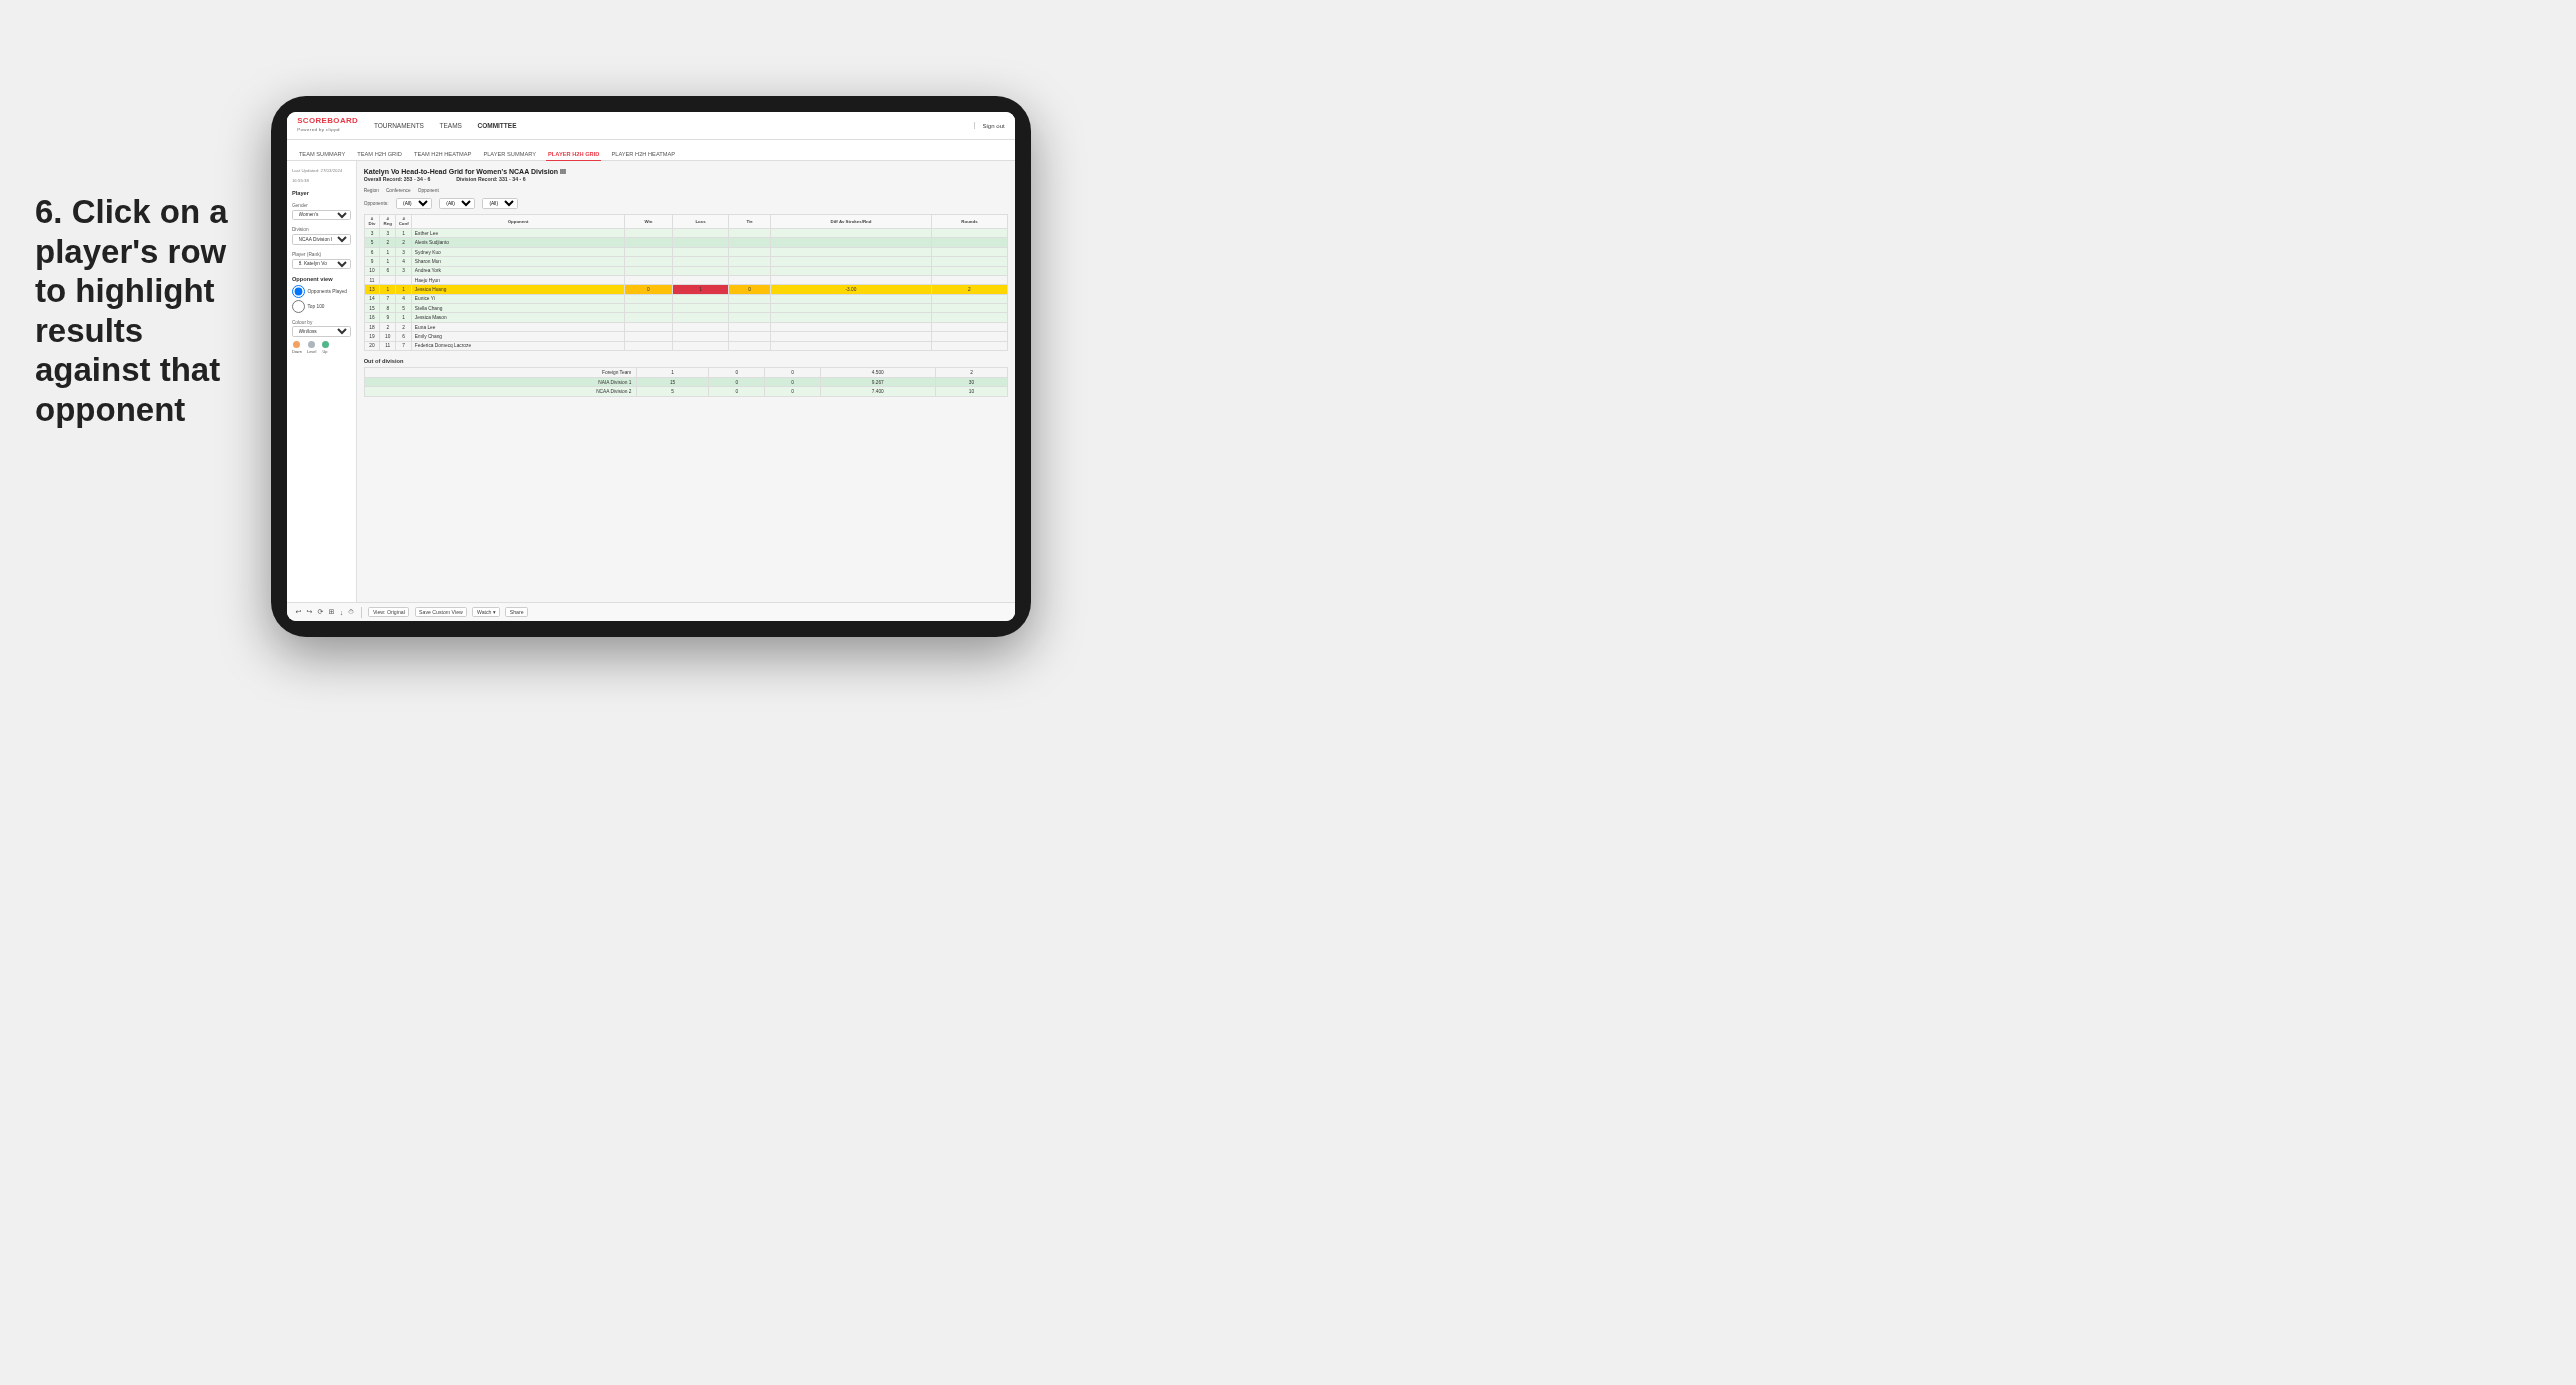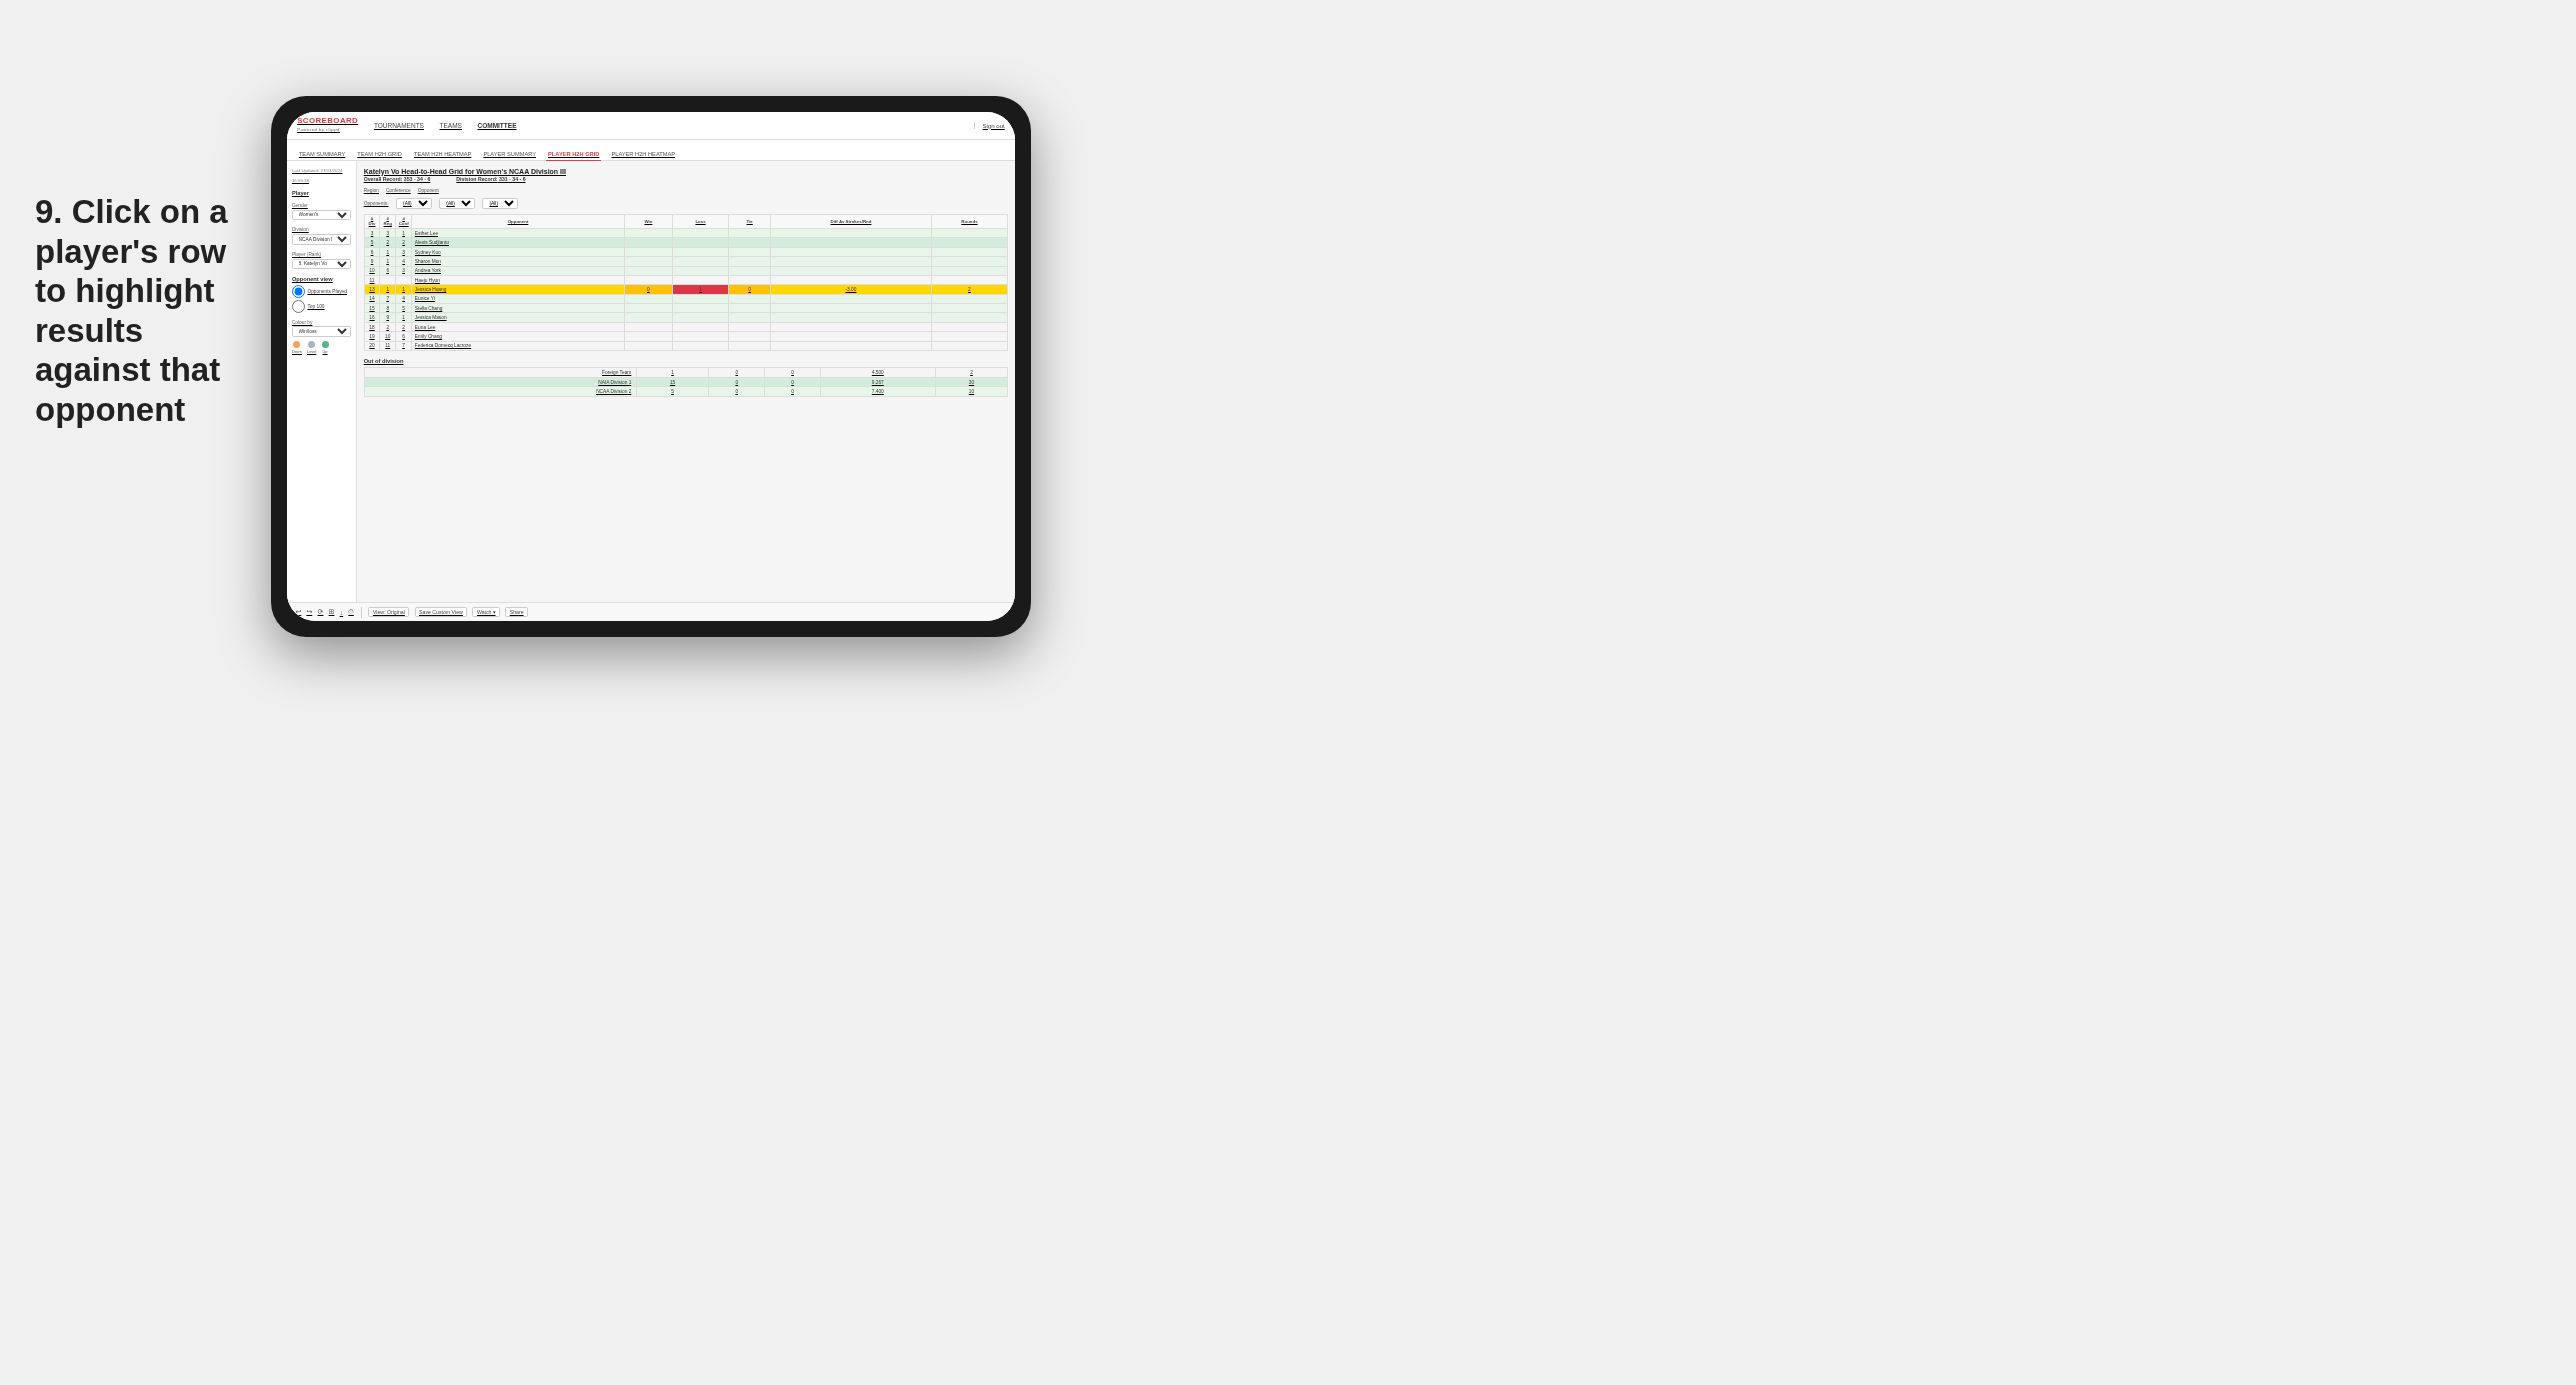--- a/index.html
+++ b/index.html
@@ -22,25 +22,24 @@
       background: #1a1a1a;
       border-radius: 35px;
       box-shadow: 0 17.5px 52px rgba(0,0,0,0.4);
       padding: 15.7px;
     }
 
     .tablet-screen {
       width: 100%;
       height: 100%;
       background: #fff;
-      border-radius: 28px;
+      border-radius: 9px;
       overflow: hidden;
       display: flex;
       flex-direction: column;
-      text-decoration: underline;
     }
 
     
     .nav-bar {
       background: #fff;
       border-bottom: 0.9px solid #ddd;
       padding: 0 10.5px;
       display: flex;
       align-items: center;
       height: 28px;
@@ -409,21 +408,21 @@
     }
 
     .col-div { width: 15.7px; }
     .col-reg { width: 15.7px; }
     .col-conf { width: 15.7px; }
   </style>
 </head>
 <body>
 
 <div class="annotation">
-  <span class="annotation-text">9. Click on a player's row to highlight results against that opponent</span>
+  <span class="annotation-text">6. Click on a player's row to highlight results against that opponent</span>
 </div>
 
 <div class="arrow-container">
   <svg class="arrow-svg" viewBox="0 0 340 60">
     <defs>
       <marker id="arrowhead" markerWidth="10" markerHeight="7" refX="10" refY="3.5" orient="auto">
         <polygon points="0 0, 10 3.5, 0 7" fill="#e63946"></polygon>
       </marker>
     </defs>
     <path d="M 10 30 Q 180 10 330 30" stroke="#e63946" stroke-width="3" fill="none" marker-end="url(#arrowhead)"></path>

